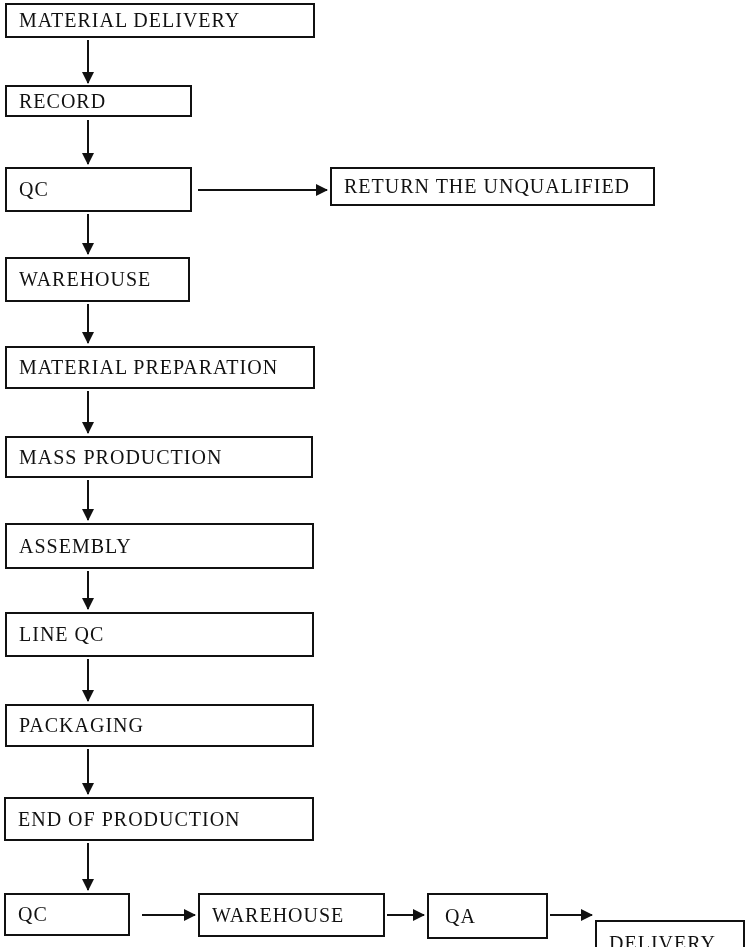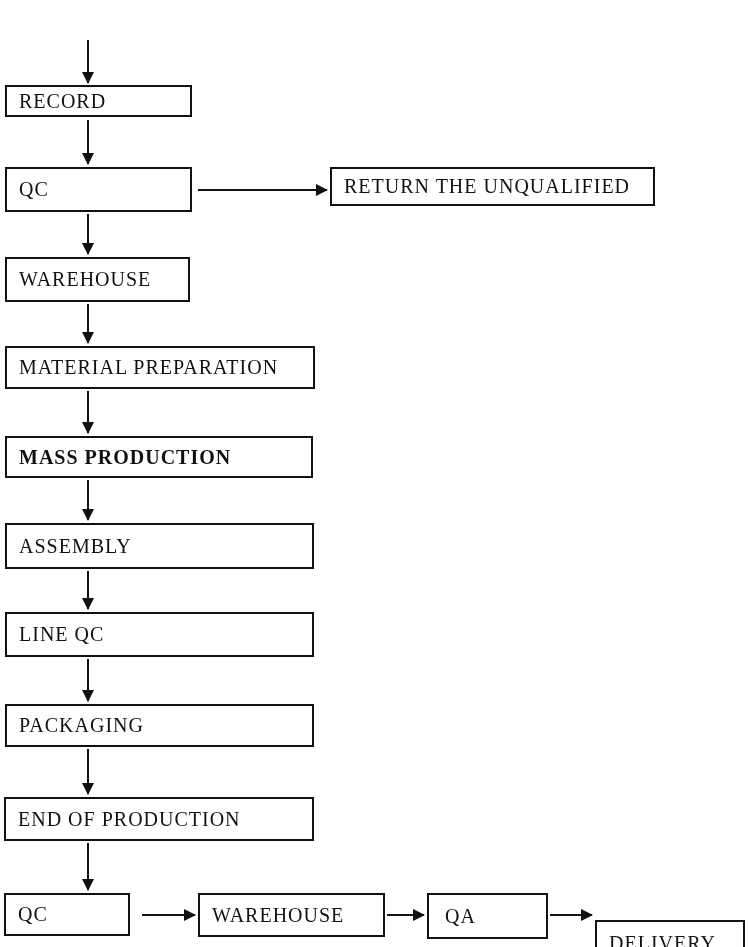--- a/index.html
+++ b/index.html
@@ -36,21 +36,21 @@
     color: #111111;
     white-space: nowrap;
   }
   
   .n-material-delivery   { left: 5px;   top: 3px;   width: 310px; height: 35px; }
   .n-record              { left: 5px;   top: 85px;  width: 187px; height: 32px; }
   .n-qc-incoming         { left: 5px;   top: 167px; width: 187px; height: 45px; }
   .n-return-unqualified  { left: 330px; top: 167px; width: 325px; height: 39px; align-items: center; }
   .n-warehouse-in        { left: 5px;   top: 257px; width: 185px; height: 45px; }
   .n-material-preparation{ left: 5px;   top: 346px; width: 310px; height: 43px; }
-  .n-mass-production     { left: 5px;   top: 436px; width: 308px; height: 42px; font-weight: bold; }
+  .n-mass-production     { left: 5px;   top: 436px; width: 308px; height: 42px; }
   .n-assembly            { left: 5px;   top: 523px; width: 309px; height: 46px; }
   .n-line-qc             { left: 5px;   top: 612px; width: 309px; height: 45px; }
   .n-packaging           { left: 5px;   top: 704px; width: 309px; height: 43px; }
   .n-end-of-production   { left: 4px;   top: 797px; width: 310px; height: 44px; }
   .n-qc-final            { left: 4px;   top: 893px; width: 126px; height: 43px; }
   .n-warehouse-out       { left: 198px; top: 893px; width: 187px; height: 44px; }
   .n-qa                  { left: 427px; top: 893px; width: 121px; height: 46px; padding-left: 16px; }
   .n-delivery            { left: 595px; top: 920px; width: 150px; height: 46px; }
 </style>
 </head>
@@ -75,20 +75,23 @@
     <line x1="88" y1="659" x2="88" y2="701" stroke="#111111" stroke-width="2" marker-end="url(#arrowhead)"></line>
     <line x1="88" y1="749" x2="88" y2="794" stroke="#111111" stroke-width="2" marker-end="url(#arrowhead)"></line>
     <line x1="88" y1="843" x2="88" y2="890" stroke="#111111" stroke-width="2" marker-end="url(#arrowhead)"></line>
 
     <line x1="198" y1="190" x2="327" y2="190" stroke="#111111" stroke-width="2" marker-end="url(#arrowhead)"></line>
     <line x1="142" y1="915" x2="195" y2="915" stroke="#111111" stroke-width="2" marker-end="url(#arrowhead)"></line>
     <line x1="387" y1="915" x2="424" y2="915" stroke="#111111" stroke-width="2" marker-end="url(#arrowhead)"></line>
     <line x1="550" y1="915" x2="592" y2="915" stroke="#111111" stroke-width="2" marker-end="url(#arrowhead)"></line>
   </svg>
 
+  <div class="node n-material-delivery">
+    <span>MATERIAL DELIVERY</span>
+  </div>
   <div class="node n-record">
     <span>RECORD</span>
   </div>
   <div class="node n-qc-incoming">
     <span>QC</span>
   </div>
   <div class="node n-return-unqualified">
     <span>RETURN THE UNQUALIFIED</span>
   </div>
   <div class="node n-warehouse-in">

